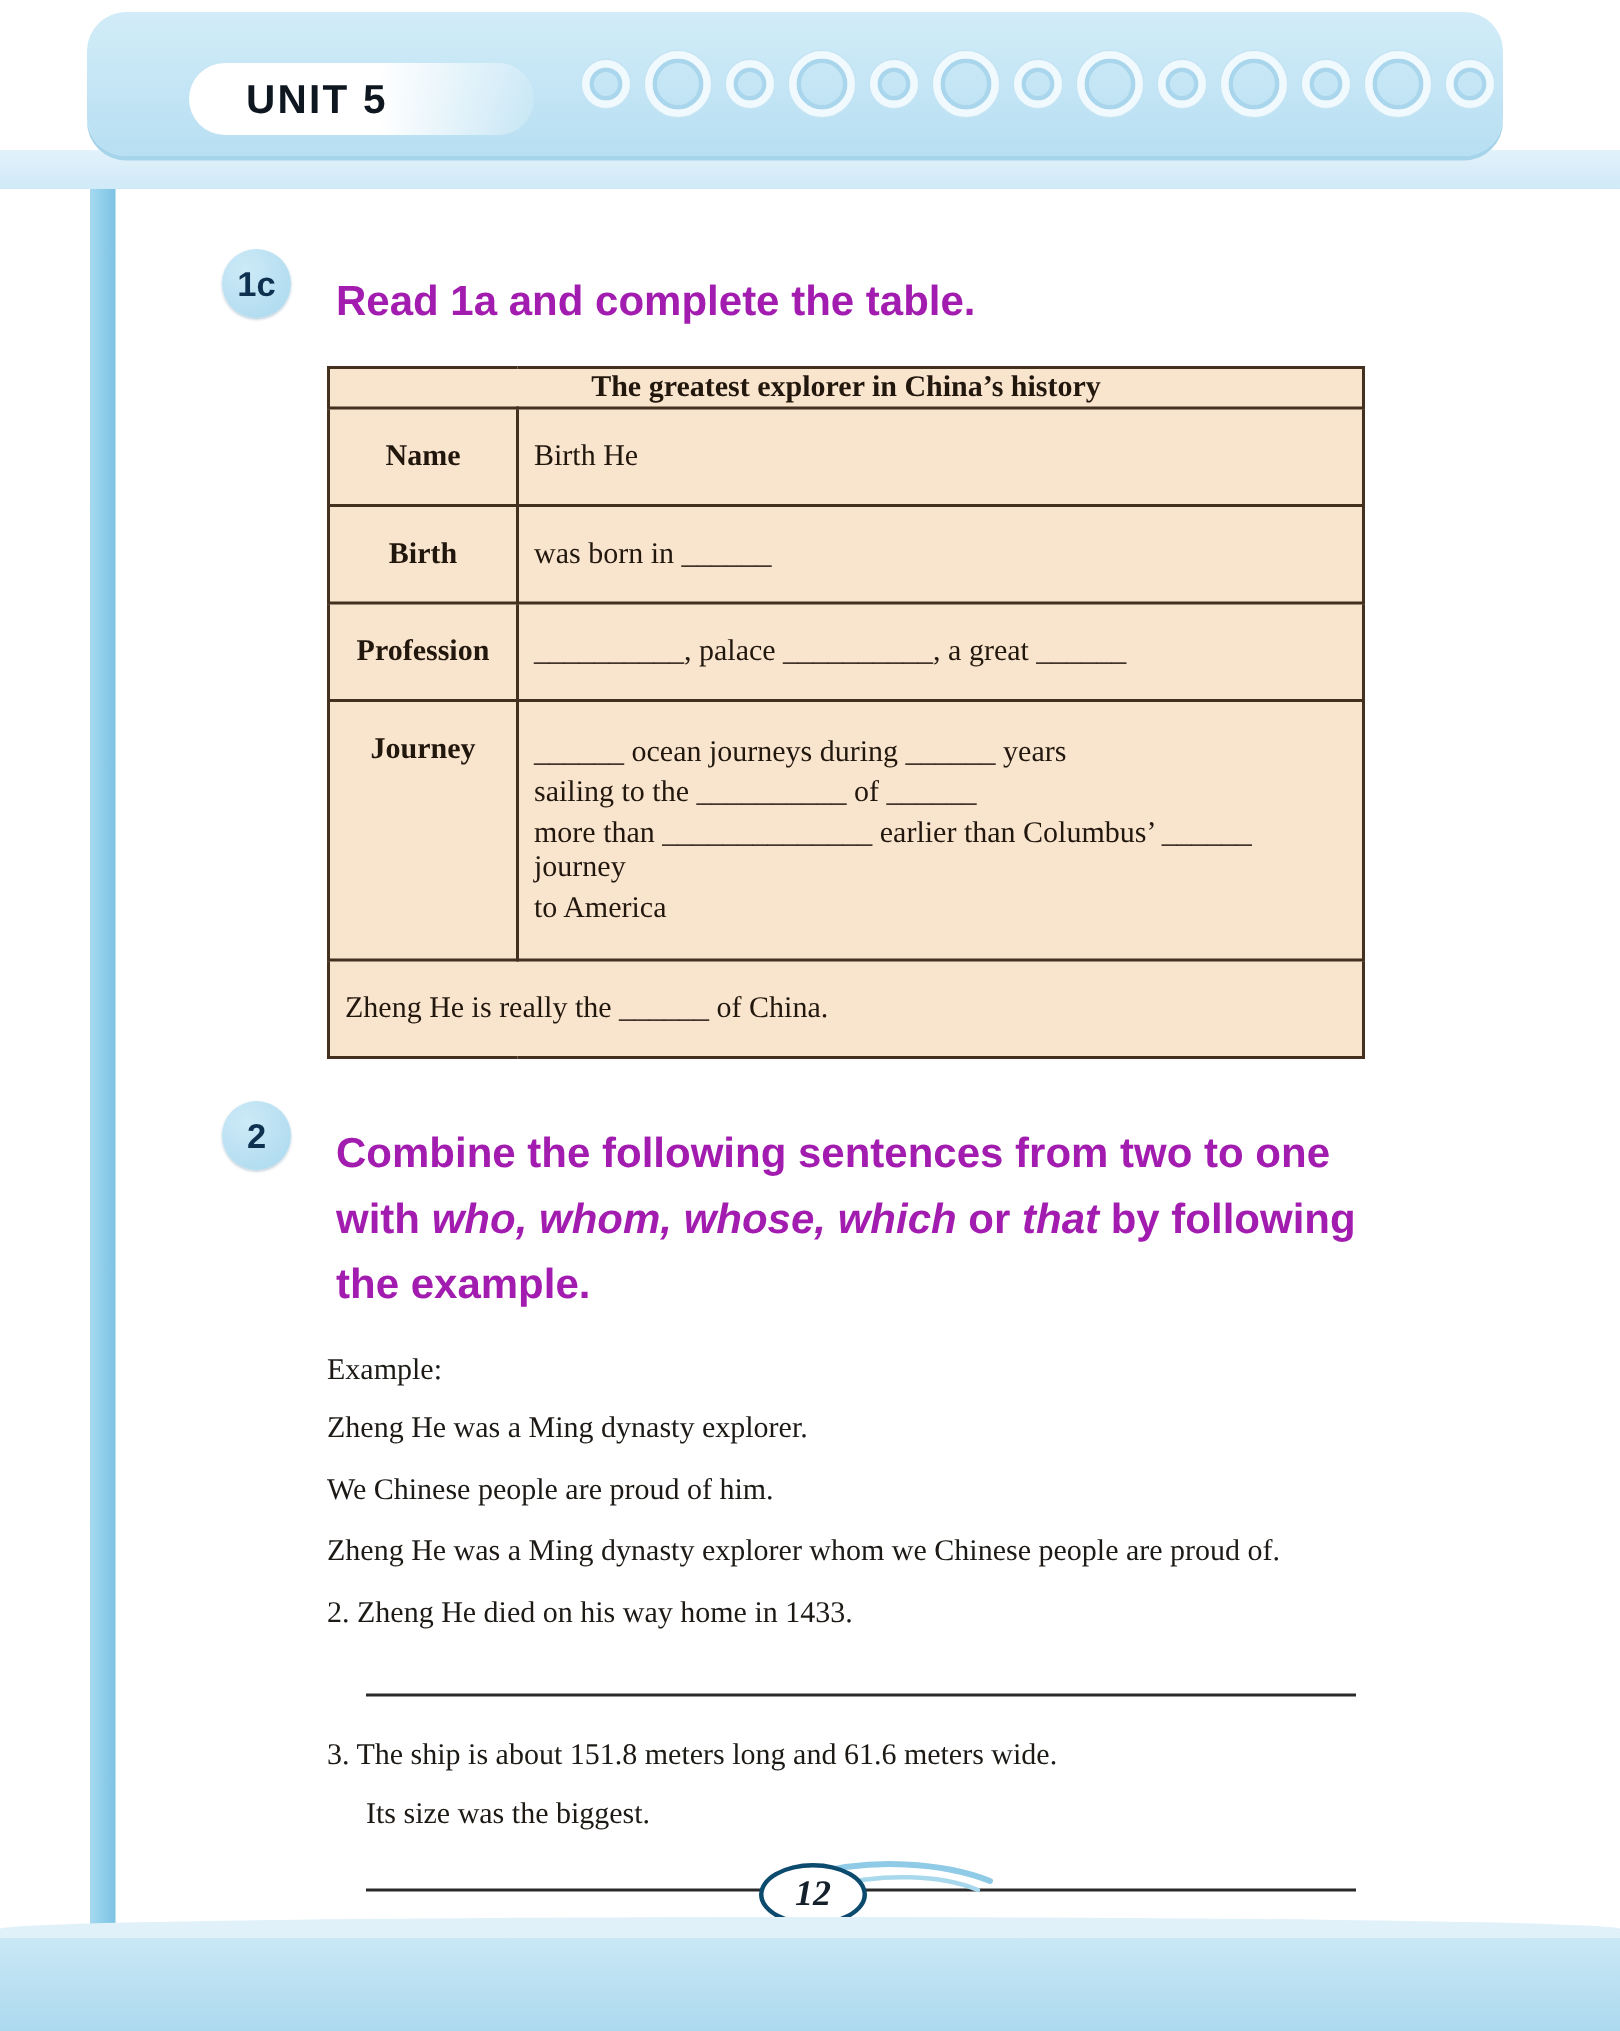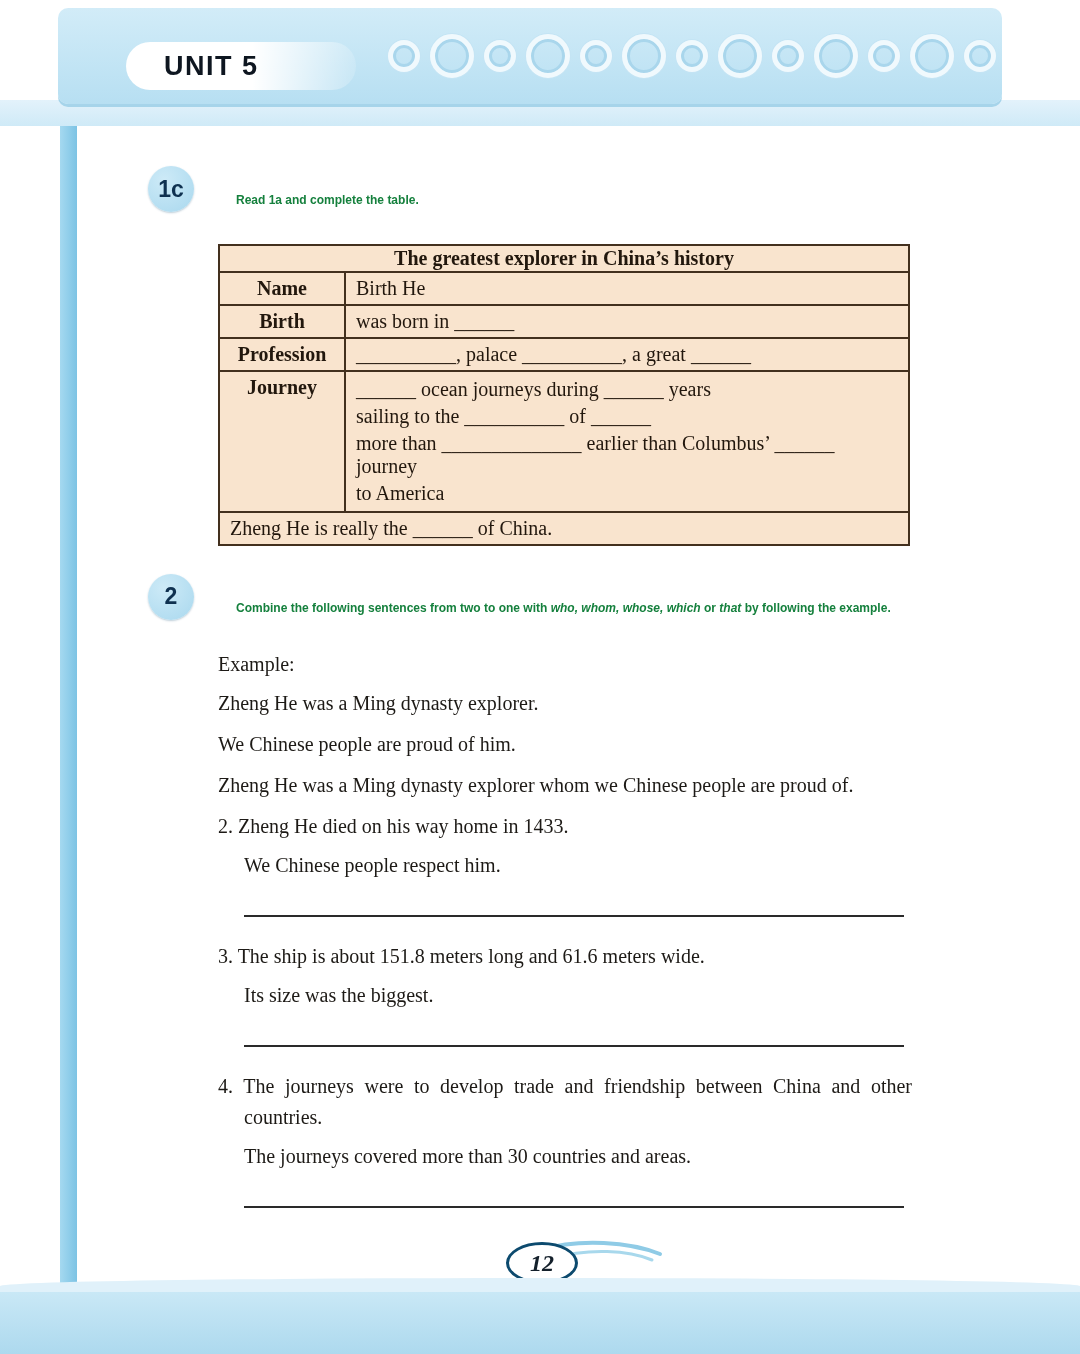--- a/index.html
+++ b/index.html
@@ -14,21 +14,21 @@
   .page { position: relative; width: 1080px; height: 1354px; }
 
   
   .header-strip {
     position: absolute; left: 0; top: 100px; width: 1080px; height: 26px;
     background: linear-gradient(#e3f2fb, #cfeaf7);
   }
   .header-band {
     position: absolute; left: 58px; top: 8px; width: 944px; height: 96px;
     background: linear-gradient(#d2ecf8, #b7dff2);
-    border-radius: 10px;
+    border-radius: 26px;
     box-shadow: 0 3px 0 #a6d4ea;
   }
   .unit-pill {
     position: absolute; left: 68px; top: 34px; width: 230px; height: 48px;
     background: linear-gradient(to right, #ffffff 55%, rgba(255,255,255,0.15));
     border-radius: 26px;
     display: flex; align-items: center;
     padding-left: 38px; box-sizing: border-box;
     font-family: "Liberation Sans", sans-serif;
     font-weight: bold; font-size: 27px; letter-spacing: 1.5px;
@@ -78,39 +78,39 @@
   .badge {
     width: 46px; height: 46px; border-radius: 50%;
     background: radial-gradient(circle at 35% 30%, #cdeaf7, #a9d8ee);
     box-shadow: 0 1px 2px rgba(60,110,140,0.35);
     color: #0f3150;
     font-family: Liberation Sans, sans-serif; font-weight: bold; font-size: 23px;
     display: flex; align-items: center; justify-content: center;
     flex-shrink: 0;
   }
   .sec-title {
-    margin: 16px; padding-top: 9px; width: 700px;
+    margin: 4px; padding-top: 9px; width: 700px;
     font-family: "Liberation Sans", sans-serif;
-    font-weight: bold; font-size: 12px; line-height: 1.55; color: #15803d;
+    font-weight: bold; font-size: 28px; line-height: 1.55; color: #a21caf;
   }
   .sec-title .it { font-style: italic; }
   .sec-body { margin-left: 70px; width: 694px; font-size: 20px; line-height: 1.55; }
 
   
   table.explorer {
     margin: 18px 0 28px 70px;
     width: 692px;
     border-collapse: collapse;
     font-size: 20px;
     color: #22170d;
   }
   table.explorer td {
     border: 2px solid #43301e;
     background: #f9e4ce;
-    padding: 4px 10px;
+    padding: 20px 10px;
     vertical-align: top;
   }
   td.lbl { width: 104px; text-align: center; font-weight: bold; vertical-align: middle; }
   tr.title-row td { text-align: center; font-weight: bold; padding: 1px 10px; }
   td.cellval div { padding: 2px 0; }
   td.tfoot { font-weight: normal; }
 
   
   .ex-label { margin: 16px 0 8px 0; }
   .ex-line { margin: 0 0 10px 0; }
@@ -198,21 +198,20 @@
 
       <div class="sec-body">
         <p class="ex-label">Example:</p>
         <p class="ex-line">Zheng He was a Ming dynasty explorer.</p>
         <p class="ex-line">We Chinese people are proud of him.</p>
         <p class="ex-line">Zheng He was a Ming dynasty explorer whom we Chinese people are proud of.</p>
 
 
         <div class="item">
           <p class="l1">2. Zheng He died on his way home in 1433.</p>
-          <p class="l2">We Chinese people respect him.</p>
           <div class="answer-line"></div>
         </div>
 
         <div class="item">
           <p class="l1">3. The ship is about 151.8 meters long and 61.6 meters wide.</p>
           <p class="l2">Its size was the biggest.</p>
           <div class="answer-line"></div>
         </div>
 
         <div class="item">

